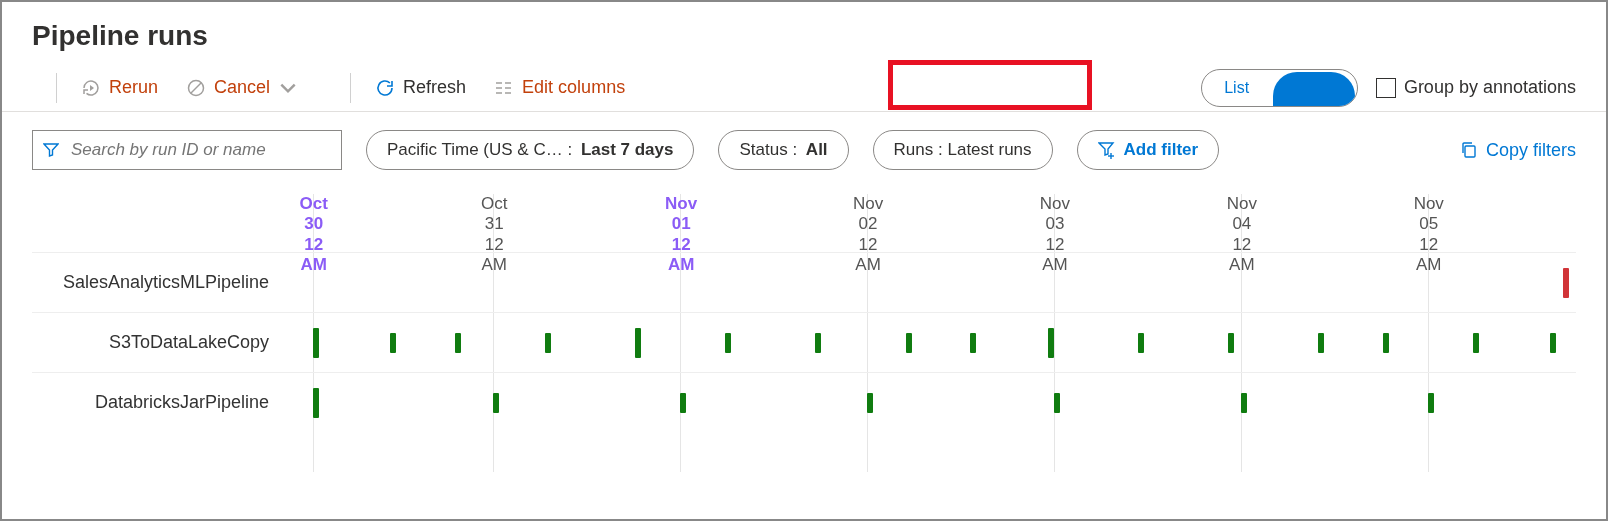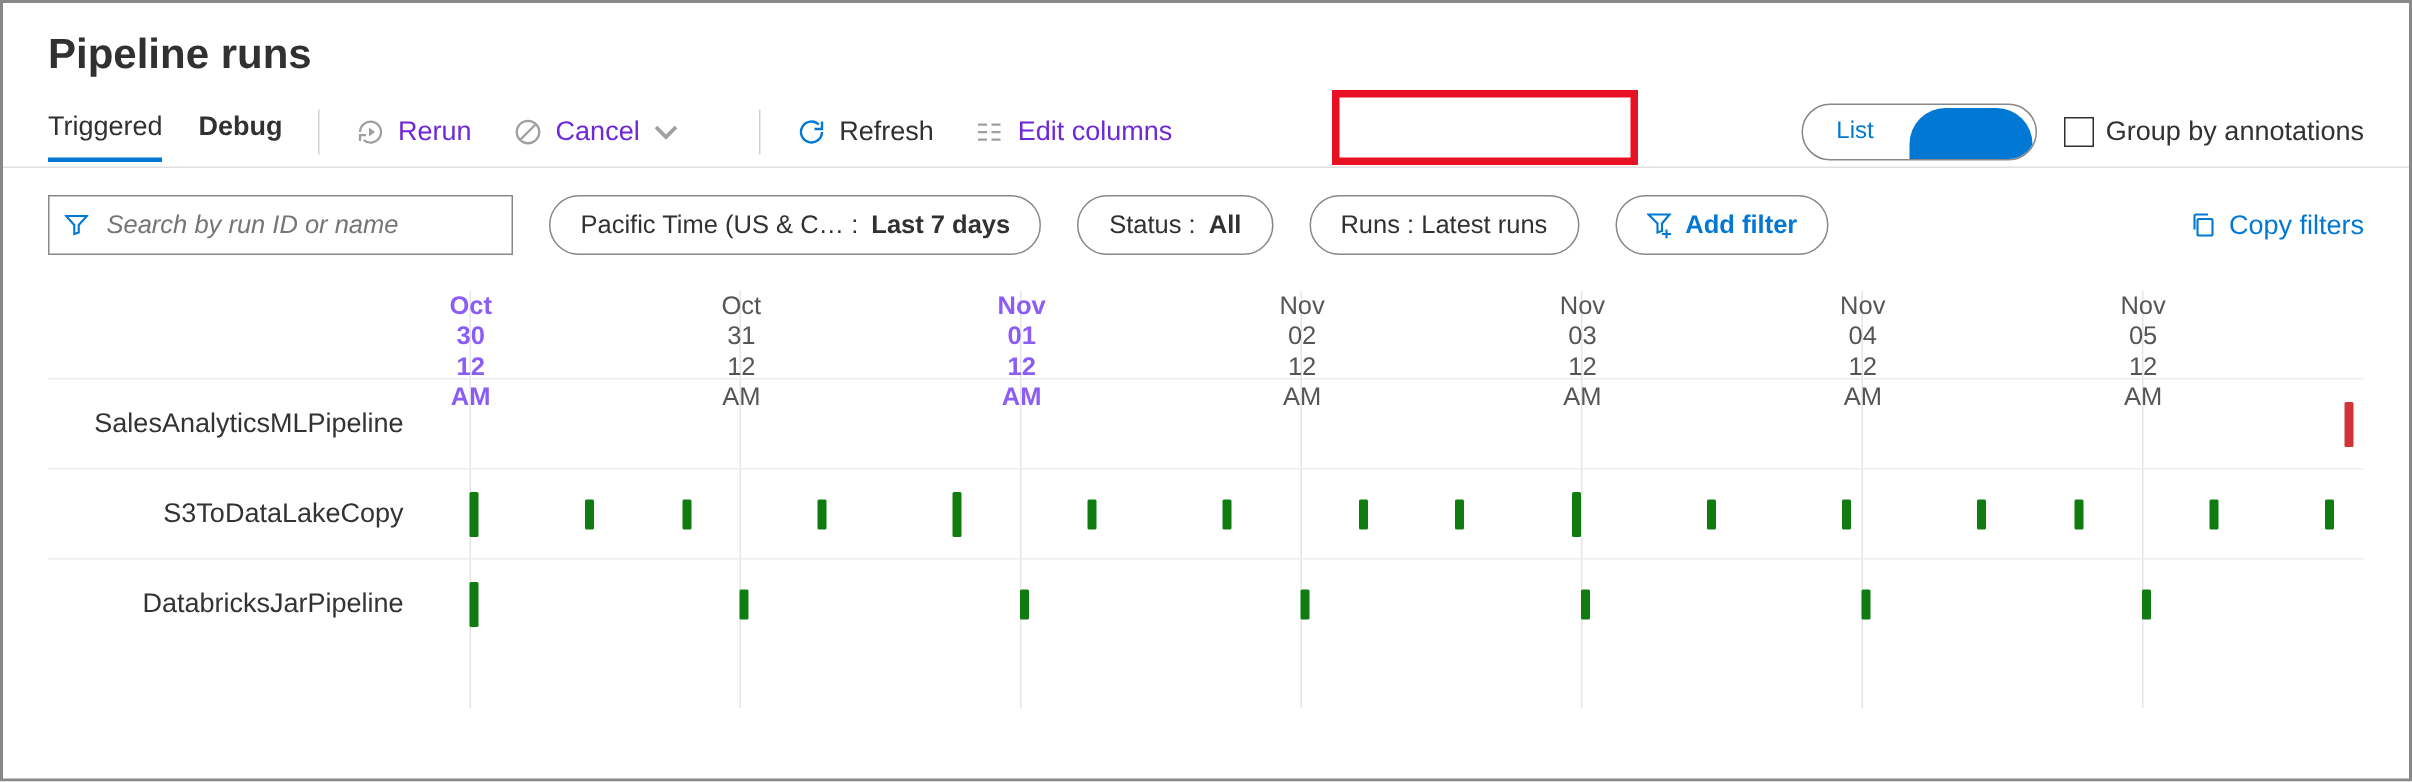--- a/index.html
+++ b/index.html
@@ -5,21 +5,21 @@
   * { box-sizing: border-box; }
   html, body { margin:0; padding:0; font-family: "Segoe UI", Arial, sans-serif; color:#323130; }
   .frame { width:1608px; height:521px; border:2px solid #888; position:relative; background:#fff; overflow:hidden; }
   .title { font-size:28px; font-weight:600; padding:18px 0 8px 30px; }
   .toolbar { display:flex; align-items:center; padding:4px 30px 0 30px; border-bottom:1px solid #e1dfdd; position:relative; height:52px; }
   .tabs { display:flex; gap:24px; }
   .tab { font-size:18px; padding:6px 0 10px 0; cursor:pointer; }
   .tab.active { color:#323130; font-weight:400; border-bottom:3px solid #0078d4; }
   .tab.plain { color:#323130; font-weight:600; }
   .vdiv { width:1px; height:30px; background:#d0d0d0; margin:0 24px; }
-  .tbtn { display:flex; align-items:center; gap:8px; font-size:18px; color:#6d28d9; cursor:default; margin-right:28px;}
+  .tbtn { display:flex; align-items:center; gap:8px; font-size:18px; color:#c2410c; cursor:default; margin-right:28px;}
   .tbtn.enabled { color:#323130; cursor:pointer; }
   .tbtn svg { width:20px; height:20px; }
   .seg-wrap { position:relative; margin-left:auto; display:flex; align-items:center; }
   .seg { display:flex; border:1px solid #8a8886; border-radius:24px; height:38px; overflow:hidden; background:#fff;}
   .seg .seg-btn { display:flex; align-items:center; justify-content:center; padding:0 22px; font-size:16px; cursor:pointer; }
   .seg .seg-btn.list { color:#0078d4; }
   .seg .seg-btn.gantt { background:#0078d4; color:#fff; border-radius:24px; margin:2px; padding:0 20px; font-weight:600;}
   .highlight-box { position:absolute; border:5px solid #e81123; pointer-events:none; }
   .chk-wrap { display:flex; align-items:center; gap:8px; margin-left:18px; }
   .chk { width:20px; height:20px; border:1px solid #323130; }
@@ -49,24 +49,20 @@
   .mark.short { height:20px; }
   .mark.red { background:#d13438; }
 </style>
 </head>
 <body>
 
 <div class="frame">
   <div class="title">Pipeline runs</div>
 
   <div class="toolbar">
-    <div class="tabs">
-      <div class="tab active">Triggered</div>
-      <div class="tab plain">Debug</div>
-    </div>
     <div class="vdiv"></div>
 
     <div class="tbtn">
       <svg viewBox="0 0 20 20" fill="none" stroke="#a19f9d" stroke-width="1.5">
           <path d="M3 10a7 7 0 1 1 2.5 5.4"></path>
           <path d="M3 16v-4h4"></path>
           <path d="M9 7l4 3-4 3z" fill="#a19f9d" stroke="none"></path>
         </svg>
       <span>Rerun</span>
     </div>

